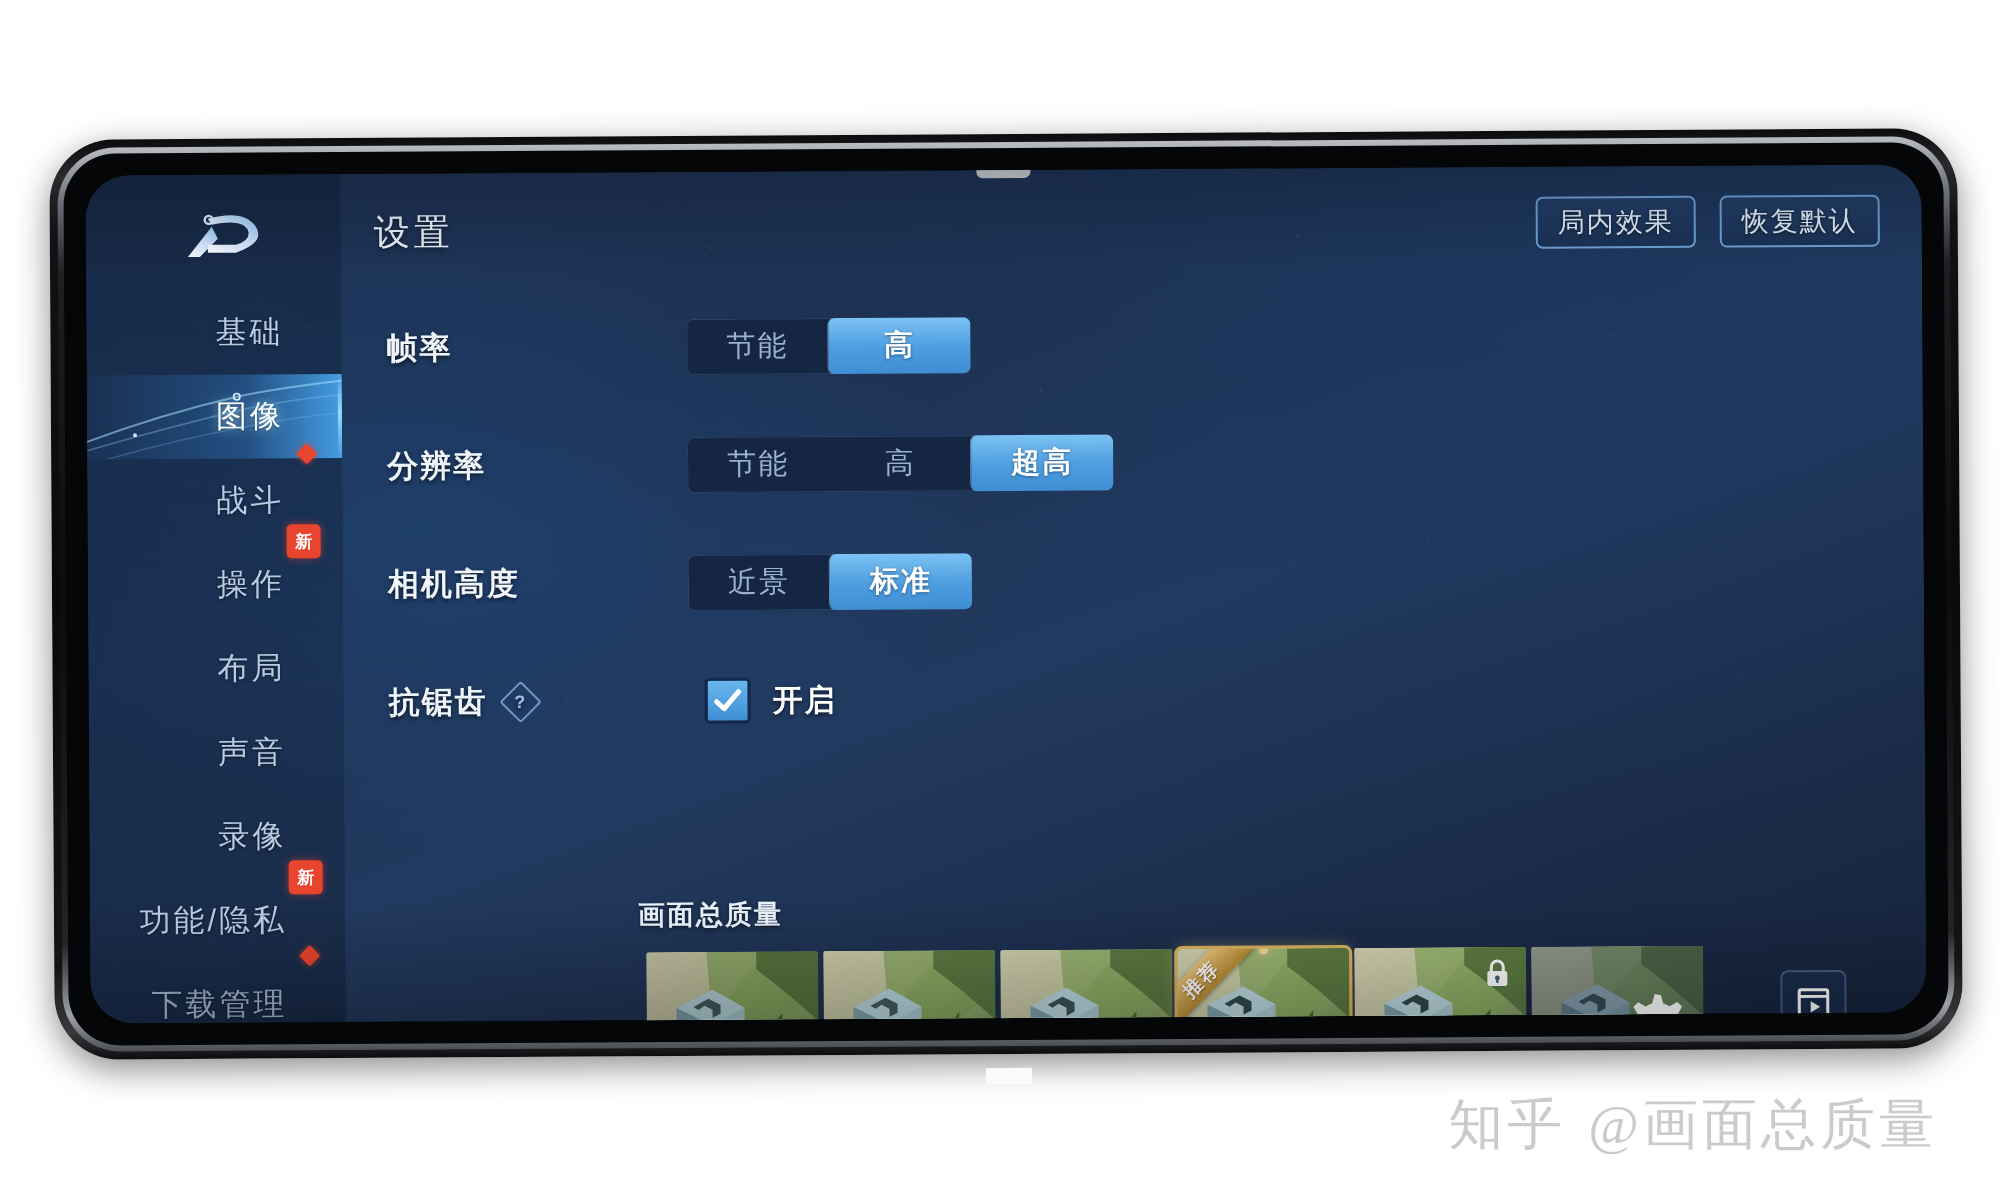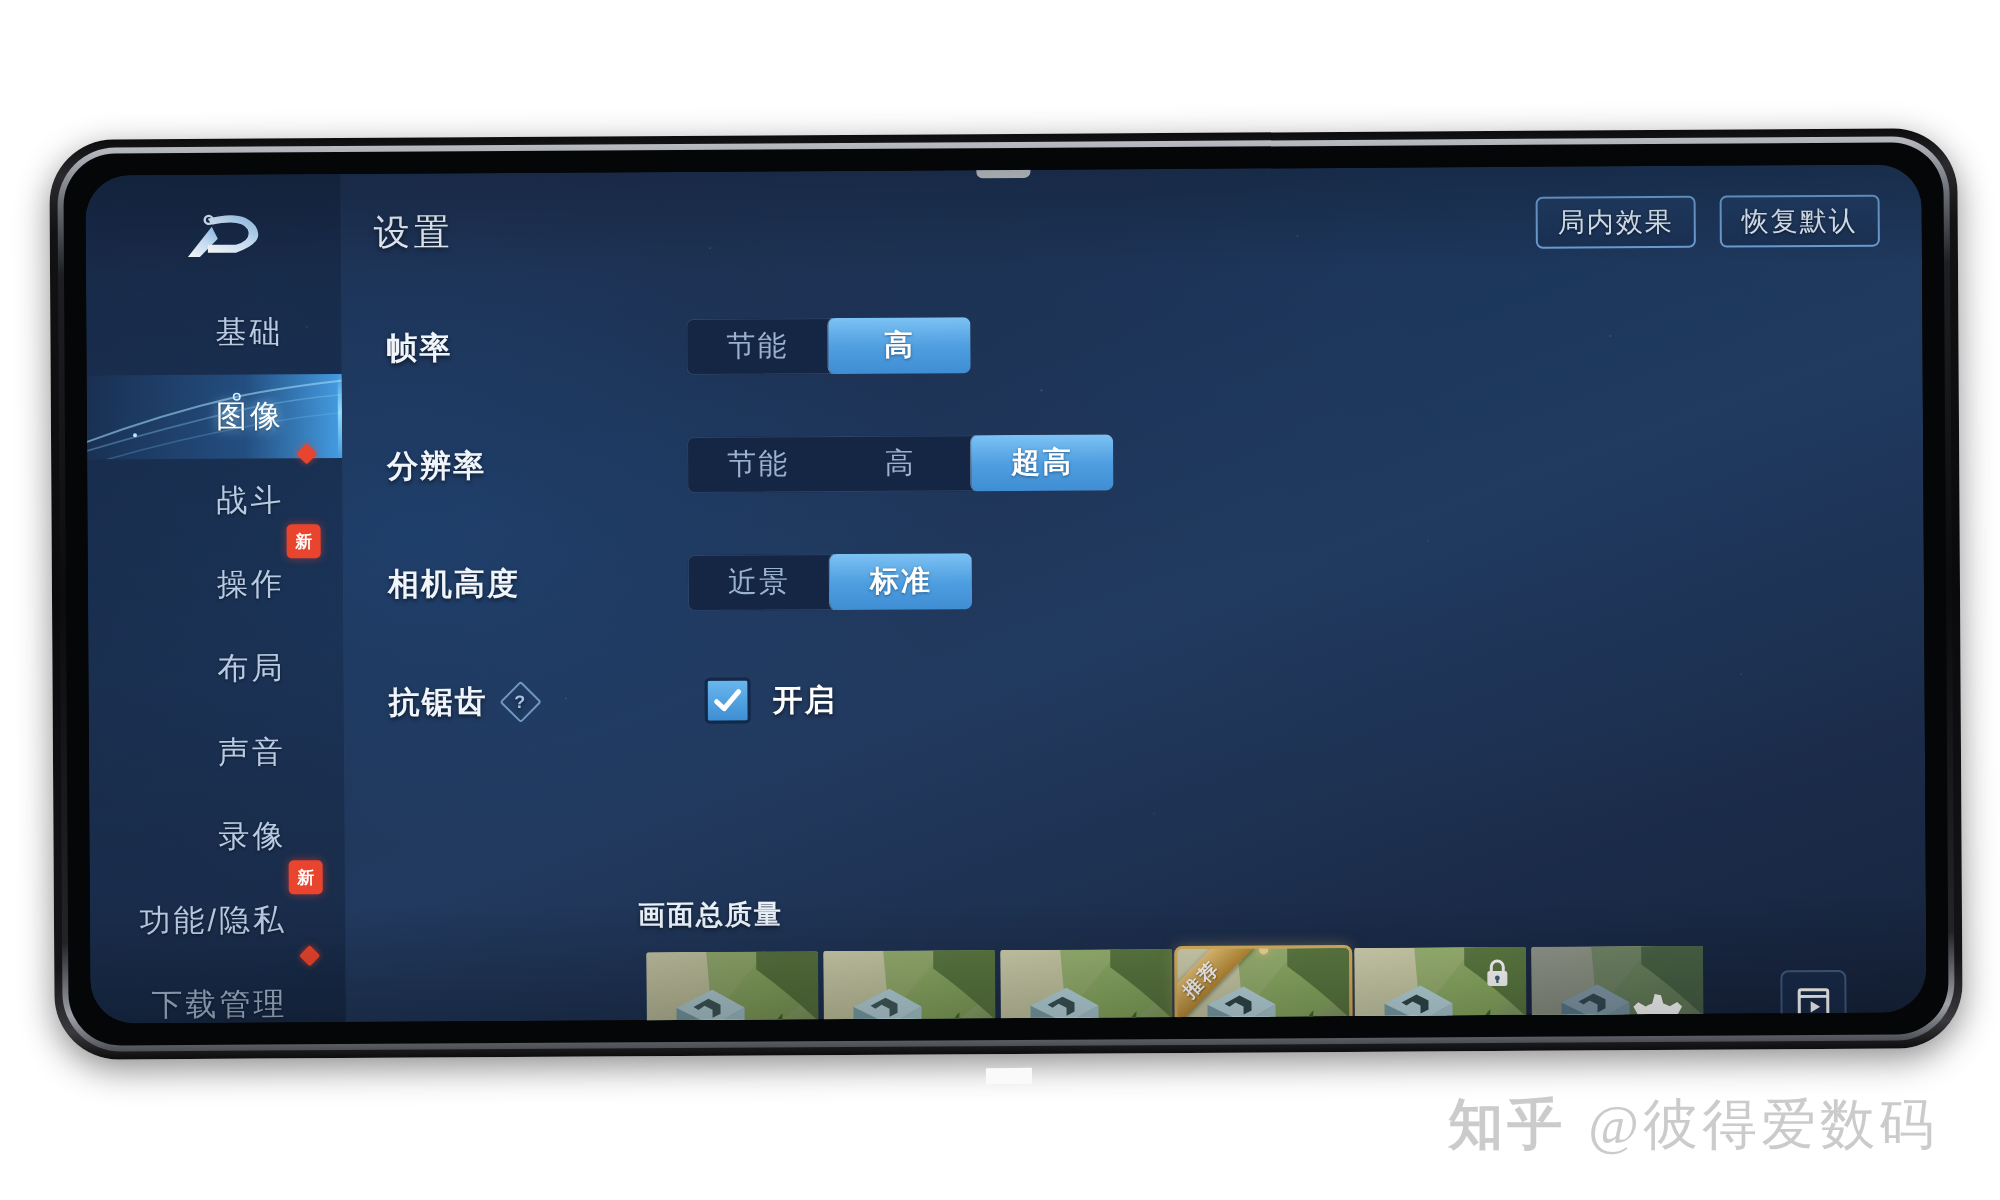--- a/index.html
+++ b/index.html
@@ -224,21 +224,21 @@
     display:flex;align-items:center;justify-content:center;
   }
 
   
   .watermark{
     position:absolute;right:62px;bottom:38px;
     font-size:55px;color:#c9c9c9;letter-spacing:4px;
     font-family:"Liberation Serif","DejaVu Serif",serif;
     white-space:nowrap;opacity:.95;
   }
-  .watermark .zh{font-weight:700;margin-right:22px;}
+  .watermark .zh{font-weight:400;margin-right:22px;}
 </style>
 </head>
 <body>
 
 <div class="phone">
   <div class="phone-inner-rim"></div>
   <div class="phone-bezel">
 
     <div class="screen">
       <div class="stars"></div>
@@ -592,14 +592,14 @@
       </div>
 
       <div class="screen-vignette"></div>
     </div>
 
   </div>
   <div class="bottom-notch"></div>
 </div>
 
 <div class="watermark">
-  <span class="zh">知乎</span><span>@彼得爱数码</span>
+  <span class="zh">知乎</span><span>@画面总质量</span>
 </div>
 
 </body></html>

